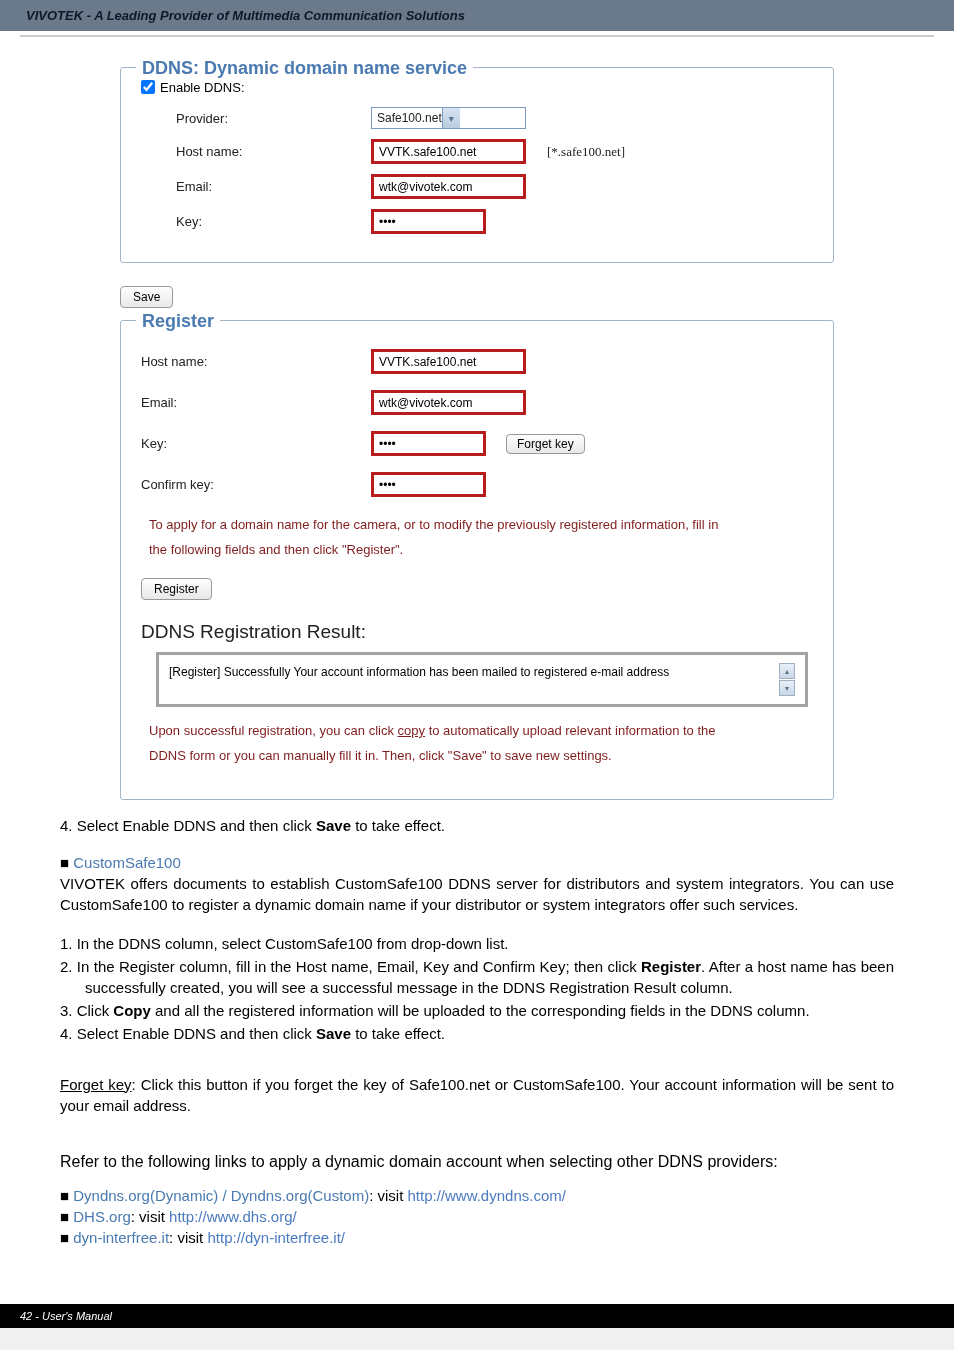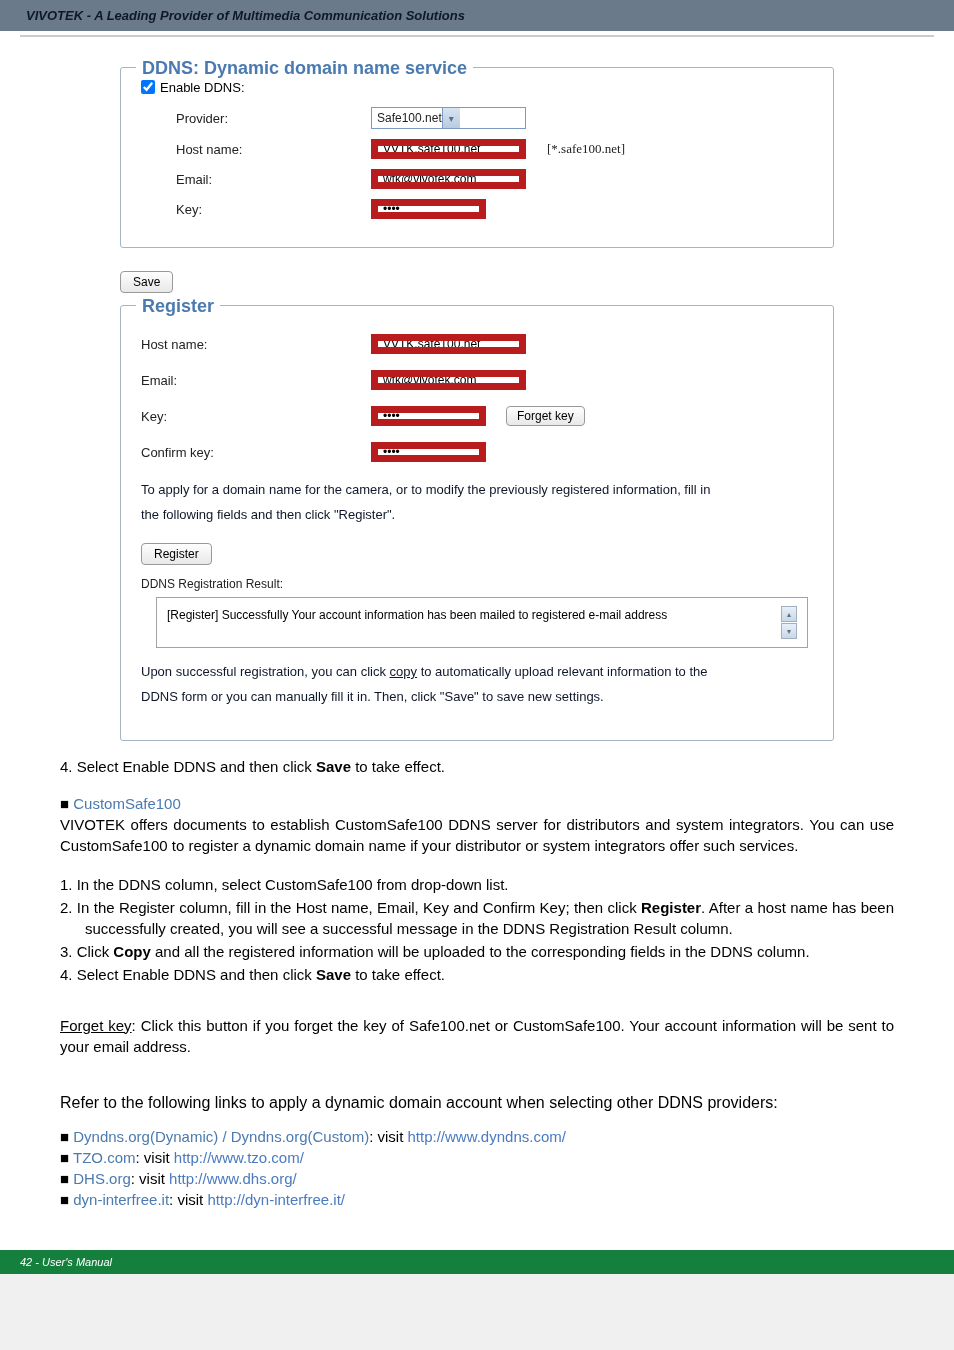--- a/index.html
+++ b/index.html
@@ -67,25 +67,25 @@
       margin: 10px 0;
       padding-left: 35px;
       font-size: 13px;
       color: #222;
     }
     .form-row .label {
       width: 195px;
       font-size: 13px;
     }
     .form-row .value-input {
-      border: 7px solid #b91c1c;
+      border: 3px solid #b91c1c;
       padding: 3px 5px;
       font-size: 12px;
       width: 155px;
-      height: 14px;
+      height: 25px;
       background: #fff;
     }
     .form-row .select-box {
       border: 1px solid #7a9ac0;
       width: 155px;
       height: 22px;
       display: flex;
       align-items: center;
       justify-content: flex-start;
       padding: 0 0 0 5px;
@@ -131,40 +131,40 @@
       border: 1px solid #999;
       border-radius: 4px;
       padding: 2px 10px;
       font-size: 12px;
       background: linear-gradient(#fefefe, #e8e8e8);
       margin-left: 20px;
       cursor: pointer;
     }
     .info-text {
       font-size: 13px;
-      margin: 12px 0;
+      margin: 12px 8px;
       line-height: 1.9;
-      color: #0f172a;
+      color: #7f1d1d;
     }
     .register-btn {
       border: 1px solid #999;
       border-radius: 4px;
       padding: 3px 12px;
       font-size: 12px;
       background: linear-gradient(#fefefe, #e8e8e8);
       margin: 4px 0 12px 0;
       cursor: pointer;
     }
     .result-label {
-      font-size: 12px;
-      margin: 0 0;
+      font-size: 19px;
+      margin: 9px 0;
       color: #222;
     }
     .result-box {
-      border: 1px solid #a3a3a3;
+      border: 3px solid #a3a3a3;
       padding: 8px 10px;
       font-size: 12px;
       background: #fff;
       margin: 6px 0 0 15px;
       margin-right: 5px;
       position: relative;
       display: flex;
     }
     .result-box-text {
       flex: 1;
@@ -211,26 +211,26 @@
       color: #000;
       text-align: justify;
       margin: 2px 0;
       padding-left: 25px;
       text-indent: -25px;
     }
     .underline {
       text-decoration: underline;
     }
     .footer {
-      background: #15803d;
+      background: #000000;
       color: #fff;
       padding: 6px 20px;
       font-size: 11px;
       font-style: italic;
-      margin-top: 20px;
+      margin-top: 36px;
     }
   </style>
 </head>
 <body>
 
 <div class="page">
   <div class="header-bar">
     <span>VIVOTEK - A Leading Provider of Multimedia Communication Solutions</span>
   </div>
   <div class="header-underline"></div>
@@ -333,23 +333,20 @@
     <div class="body-text" style="margin-top:30px;">
       <span class="underline">Forget key</span><span>: Click this button if you forget the key of Safe100.net or CustomSafe100. Your account information will be sent to your email address.</span>
     </div>
 
     <div class="body-text" style="margin-top:35px; font-size:16px;">Refer to the following links to apply a dynamic domain account when selecting other DDNS providers:</div>
 
     <div class="body-text-15">
       <span>■ </span><span class="blue-text">Dyndns.org(Dynamic) / Dyndns.org(Custom)</span><span>: visit </span><span class="link-text">http://www.dyndns.com/</span>
     </div>
     <div class="body-text-15">
-      <span>■ </span><span class="blue-text">TZO.com</span><span>: visit </span><span class="link-text">http://www.tzo.com/</span>
-    </div>
-    <div class="body-text-15">
       <span>■ </span><span class="blue-text">DHS.org</span><span>: visit </span><span class="link-text">http://www.dhs.org/</span>
     </div>
     <div class="body-text-15">
       <span>■ </span><span class="blue-text">dyn-interfree.it</span><span>: visit </span><span class="link-text">http://dyn-interfree.it/</span>
     </div>
 
   </div>
 
   <div class="footer">
     <span>42 - User's Manual</span>

